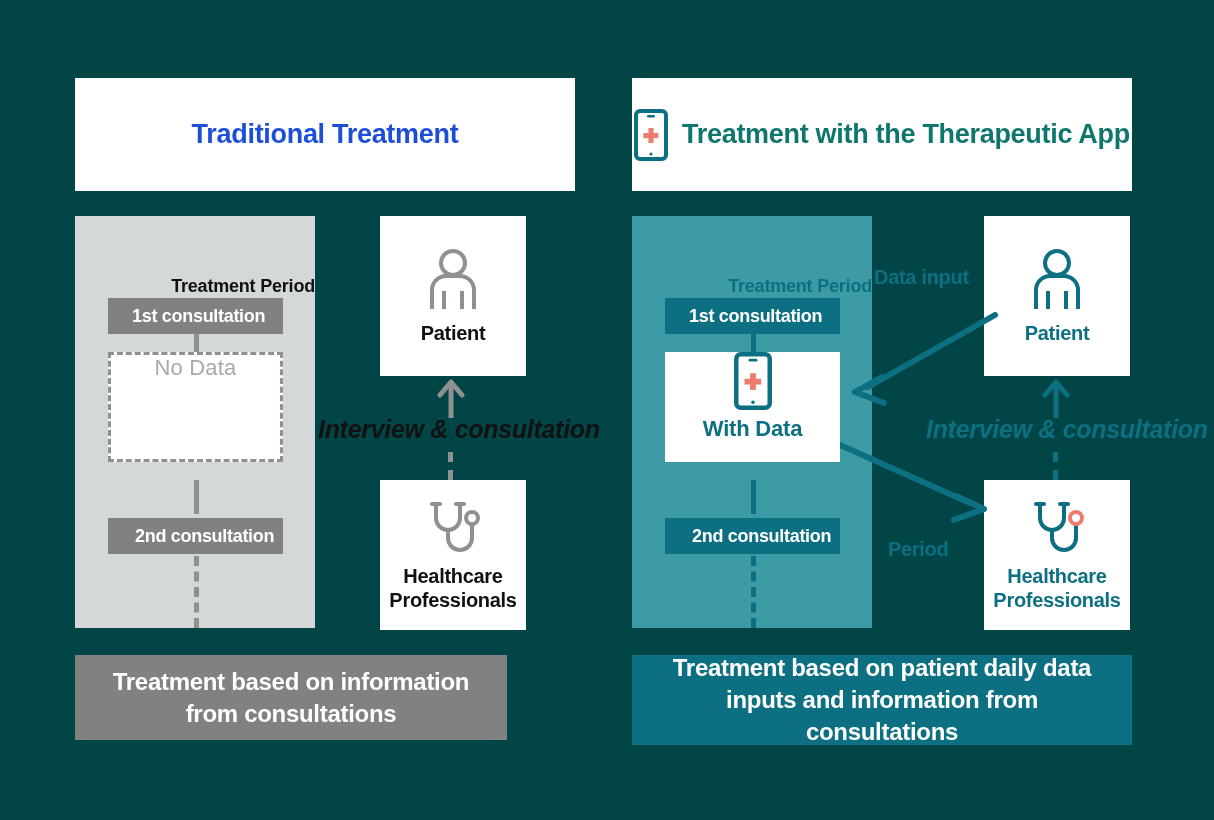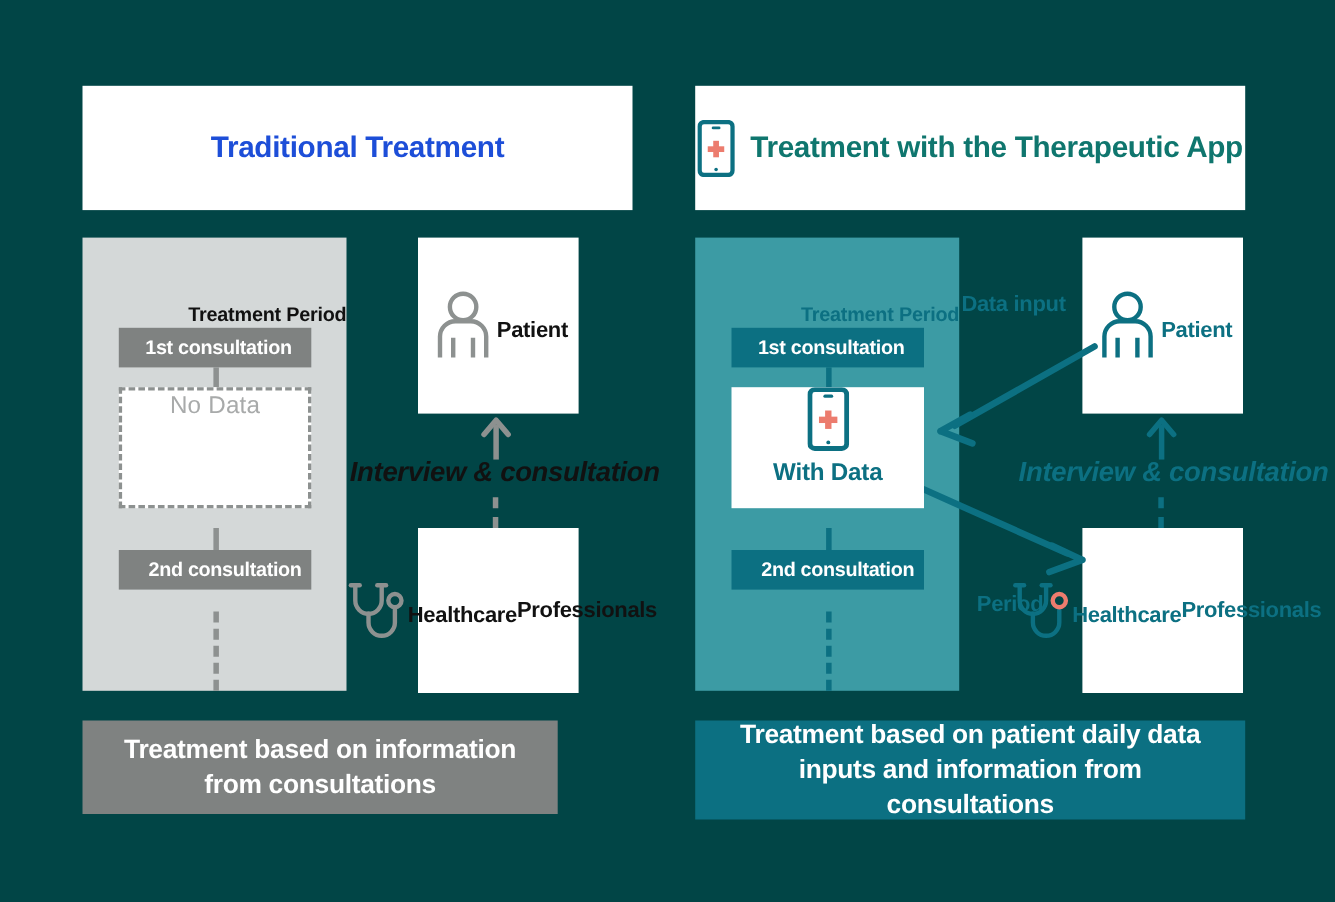--- a/index.html
+++ b/index.html
@@ -70,21 +70,21 @@
     padding-left: 12px;
     color: #ffffff;
     font-size: 18px;
     font-weight: bold;
     letter-spacing: -0.3px;
     white-space: nowrap;
   }
   #period-left  .consult-badge { background: #7F8281; }
   #period-right .consult-badge { background: #0C7082; }
   .badge-first  { top: 82px; padding-left: 24px; }
-  .badge-second { top: 284px; padding-left: 27px; }
+  .badge-second { top: 302px; padding-left: 27px; }
 
   
   .connector {
     position: absolute;
     left: 119px;
     width: 5px;
   }
   #period-left  .connector { background: #8D9190; }
   #period-right .connector { background: #0C7082; }
   .conn-top    { top: 118px; height: 18px; }
@@ -123,21 +123,21 @@
     color: #0C7082;
     letter-spacing: -0.2px;
     margin-top: 6px;
   }
 
   
   .role-card {
     position: absolute;
     background: #ffffff;
     display: flex;
-    flex-direction: row;
+    flex-direction: column;
     align-items: center;
     justify-content: center;
   }
   #patient-left  { left: 380px;  top: 216px; width: 146px; height: 160px; }
   #hcp-left      { left: 380px;  top: 480px; width: 146px; height: 150px; }
   #patient-right { left: 984px;  top: 216px; width: 146px; height: 160px; }
   #hcp-right     { left: 984px;  top: 480px; width: 146px; height: 150px; }
 
   .role-label {
     font-size: 20px;

